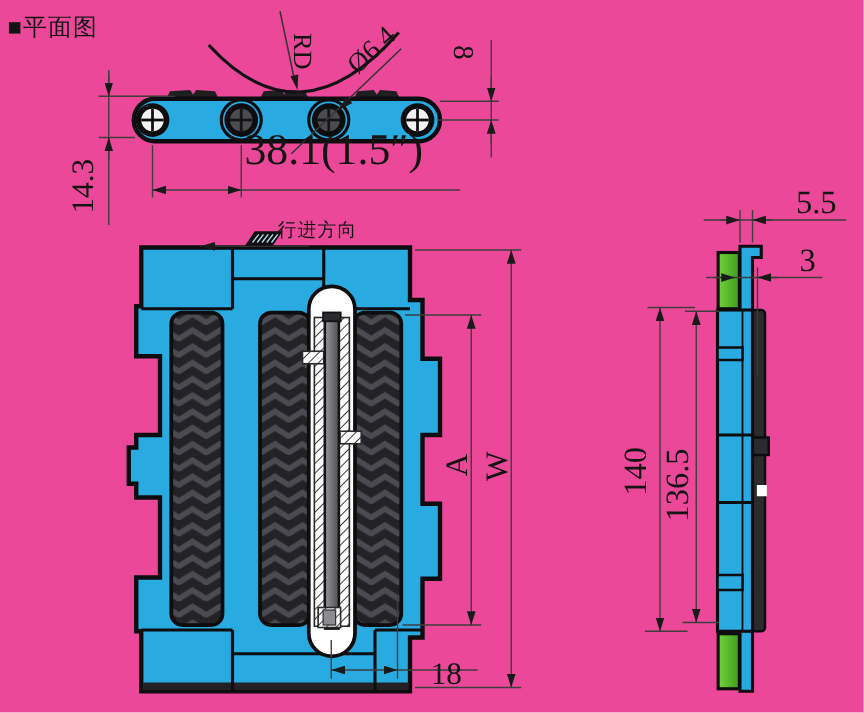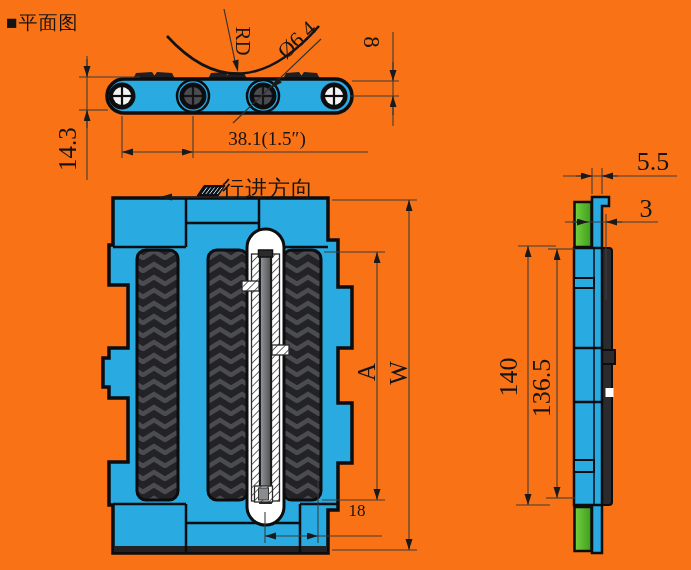--- a/index.html
+++ b/index.html
@@ -1,29 +1,29 @@
 <!DOCTYPE html>
 <html style="--body-blue: #29ABE2; --rubber-green: #58BC2A; --tread-dark: #232327; --pin-gray: #6E7072;"><head>
 <meta charset="utf-8">
 <style>
   :root{
     --body-blue:#29ABE2; --rubber-green:#58BC2A; --tread-dark:#232327; --pin-gray:#6E7072;
   }
   html,body{margin:0;padding:0;background:#fff;}
-  .stage{position:relative;width:691px;height:570px;background:#f97316;overflow:hidden;
+  .stage{position:relative;width:691px;height:570px;background:#ec4899;overflow:hidden;
          font-family:"Liberation Serif","DejaVu Serif",serif;}
   .stage svg{position:absolute;left:0;top:0;}
   .lbl{position:absolute;color:#141414;white-space:nowrap;line-height:1;
        font-family:"Liberation Serif","DejaVu Serif",serif;}
   .c{transform:translate(-50%,-50%);}
   .r90{transform:translate(-50%,-50%) rotate(90deg);}
   .r270{transform:translate(-50%,-50%) rotate(-90deg);}
   .rdia{transform:translate(-50%,-50%) rotate(-43deg);}
   .title{font-size:19px;letter-spacing:1px;}
-  .cjk{font-size:22px;letter-spacing:1px;}
+  .cjk{font-size:15px;letter-spacing:1px;}
 </style>
 </head>
 <body>
 
 <div class="stage">
 
 <svg width="691" height="570" viewBox="0 0 691 570">
   <defs>
     <marker id="arr" markerWidth="12" markerHeight="8" refX="11" refY="3.5" orient="auto-start-reverse" markerUnits="userSpaceOnUse">
       <path d="M0,0 L11,3.5 L0,7 Z" fill="#1a1a1a"></path>
@@ -214,25 +214,25 @@
     </g>
   </g>
 </svg>
 
 <div class="lbl title" style="left:6px;top:13px">■平面图</div>
 <div class="lbl cjk" style="left:222px;top:178px">行进方向</div>
 
 <div class="lbl r90" style="left:242px;top:41px;font-size:21px">RD</div>
 <div class="lbl rdia" style="left:297px;top:40px;font-size:22px">Ø6.4</div>
 <div class="lbl r90" style="left:371px;top:42px;font-size:23px">8</div>
-<div class="lbl c" style="left:267px;top:138px;font-size:19px">38.1(1.5″)</div>
+<div class="lbl c" style="left:267px;top:120px;font-size:35px">38.1(1.5″)</div>
 <div class="lbl r270" style="left:67px;top:149px;font-size:25px">14.3</div>
 
 <div class="lbl r270" style="left:366px;top:372px;font-size:25px">A</div>
 <div class="lbl r270" style="left:398px;top:373px;font-size:25px">W</div>
-<div class="lbl c" style="left:357px;top:510px;font-size:17px">18</div>
+<div class="lbl c" style="left:357px;top:540px;font-size:25px">18</div>
 
 <div class="lbl r270" style="left:509px;top:377px;font-size:26px">140</div>
 <div class="lbl r270" style="left:542px;top:388px;font-size:26px">136.5</div>
 <div class="lbl c" style="left:653px;top:162px;font-size:26px">5.5</div>
 <div class="lbl c" style="left:646px;top:209px;font-size:26px">3</div>
 
 </div>
 
 </body></html>

